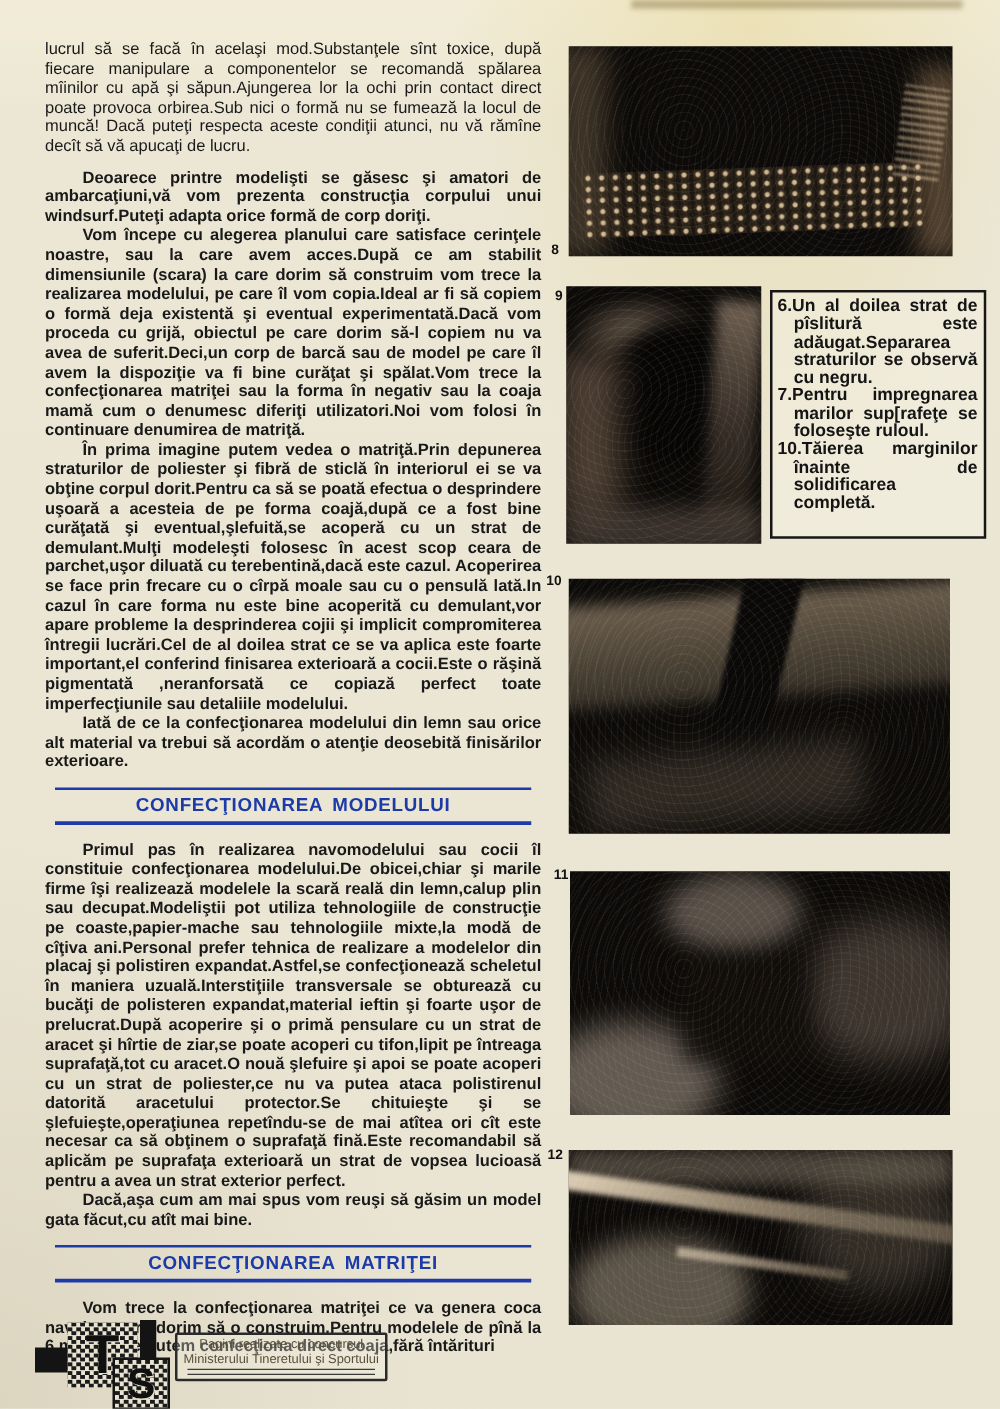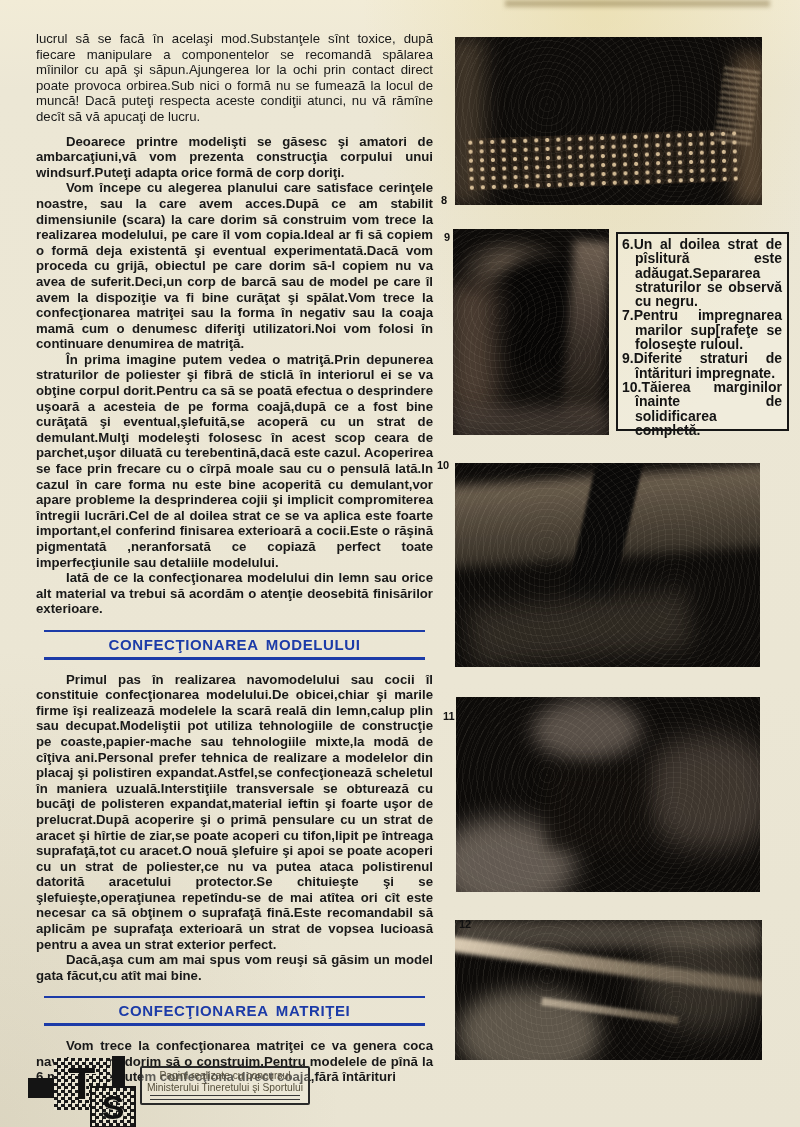--- a/index.html
+++ b/index.html
@@ -87,22 +87,22 @@
   .p12-streak2{left:28%;top:62%;width:45%;height:6%;
     background:linear-gradient(90deg, rgba(225,208,182,.8), rgba(160,140,112,.45));
     transform:rotate(8deg);filter:blur(1.5px);}
   .p12-blob{left:1%;bottom:-12%;width:46%;height:62%;background:rgba(176,161,140,.5);border-radius:45%;filter:blur(10px);}
   .p12-right{right:-2%;top:6%;width:42%;height:74%;background:rgba(112,102,88,.38);border-radius:50%;filter:blur(14px);}
 
   .fig-label{position:absolute;font-size:11px;font-weight:bold;color:#111;}
   #lbl8{left:441px;top:194px;}
   #lbl9{left:444px;top:231px;}
   #lbl10{left:437px;top:459px;}
-  #lbl11{left:443px;top:694px;margin-top:16px;}
-  #lbl12{left:459px;top:918px;}
+  #lbl11{left:443px;top:694px;}
+  #lbl12{left:438px;top:918px;}
 
   
   .caption-box{
     position:absolute;left:616px;top:232px;width:173px;height:199px;
     border:2px solid #161616;background:rgba(250,246,234,.35);
     box-sizing:border-box;padding:3px 5px 0 4px;
     color:#141414;font-size:14px;font-weight:bold;line-height:14.3px;text-align:justify;
   }
   .caption-box .cap{padding-left:13px;text-indent:-13px;margin:0;}
 
@@ -162,21 +162,20 @@
   <div class="blob p9-dark"></div>
   <div class="blob p9-col"></div>
   <div class="blob p9-left"></div>
   <div class="blob p9-bot"></div>
 </div>
 <span class="fig-label" id="lbl9">9</span>
 
 <div class="caption-box">
   <p class="cap"><span>6.</span><span>Un al doilea strat de pîslitură este adăugat.Separarea straturilor se observă cu negru.</span></p>
   <p class="cap"><span>7.</span><span>Pentru impregnarea marilor sup[rafeţe se foloseşte ruloul.</span></p>
-  <p class="cap"><span>9.</span><span>Diferite straturi de întărituri impregnate.</span></p>
   <p class="cap"><span>10.</span><span>Tăierea marginilor înainte de solidificarea completă.</span></p>
 </div>
 
 <div class="photo" id="photo10">
   <div class="blob p10-band"></div>
   <div class="blob p10-obj"></div>
   <div class="blob p10-low"></div>
 </div>
 <span class="fig-label" id="lbl10">10</span>
 

